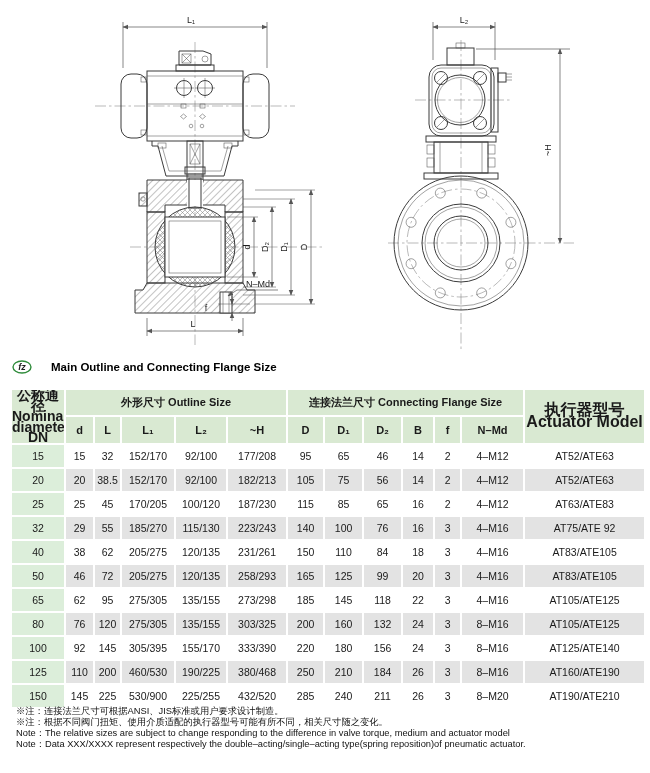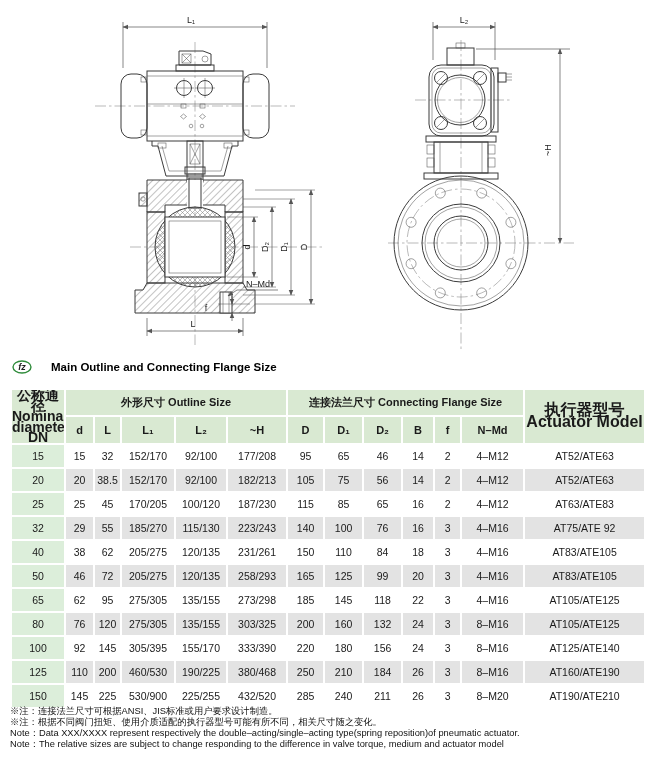--- a/index.html
+++ b/index.html
@@ -25,21 +25,21 @@
         border-collapse:separate;border-spacing:2px}
   th,td{text-align:center;vertical-align:middle;padding:0;overflow:hidden}
   thead th{background:#d9e9d2;font-weight:bold;font-size:11px;color:#1a1a1a;height:21px}
   th.dn-h{font-size:14px;line-height:10.5px}
   th.dn-h span{display:block}
   th.act-h span{display:block;font-size:16px;line-height:12px}
   tbody td{height:22px;font-size:10.5px;color:#1a1a1a;background:#fff}
   tbody td.dn-cell{background:#dceeda}
   tr.stripe td:not(.dn-cell){background:#e3e3e3}
 
-  .notes{position:absolute;top:706px;left:10px;font-size:9.3px;line-height:11px;color:#111}
+  .notes{position:absolute;top:706px;left:16px;font-size:9.3px;line-height:11px;color:#111}
 </style>
 </head>
 <body>
 
 <div class="drawings">
 <svg width="650" height="358" viewBox="0 0 650 358">
   <defs>
     <pattern id="hatch" width="5" height="5" patternUnits="userSpaceOnUse" patternTransform="rotate(45)">
       <line x1="0" y1="0" x2="0" y2="5" stroke="#6a6a6a" stroke-width="0.8"></line>
     </pattern>
@@ -427,15 +427,15 @@
         <td>3</td>
         <td>8–M20</td>
         <td>AT190/ATE210</td>
       </tr>
     </tbody>
 </table>
 
 <div class="notes">
   <div>※注：连接法兰尺寸可根据ANSI、JIS标准或用户要求设计制造。</div>
   <div>※注：根据不同阀门扭矩、使用介质适配的执行器型号可能有所不同，相关尺寸随之变化。</div>
+  <div>Note：The relative sizes are subject to change responding to the difference in valve torque, medium and actuator model</div>
   <div>Note：Data XXX/XXXX  represent respectively the double–acting/single–acting type(spring reposition)of pneumatic actuator.</div>
-  <div>Note：The relative sizes are subject to change responding to the difference in valve torque, medium and actuator model</div>
 </div>
 
 </body></html>

